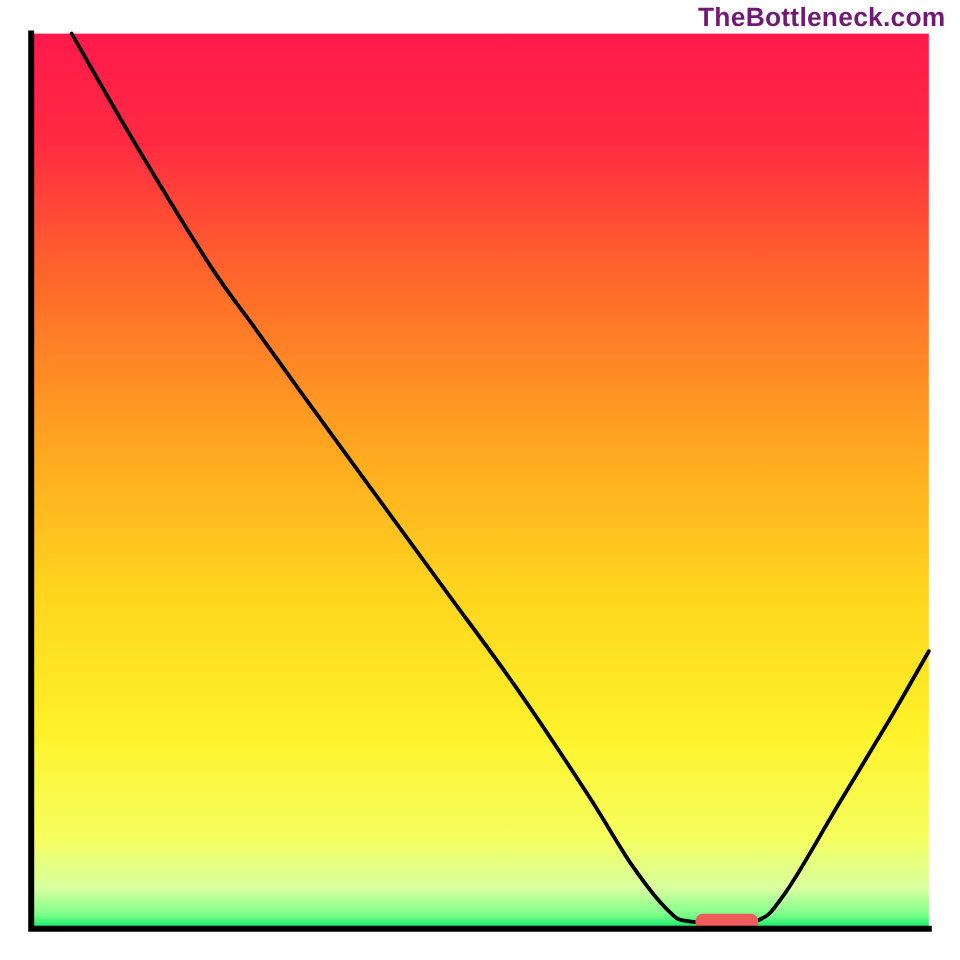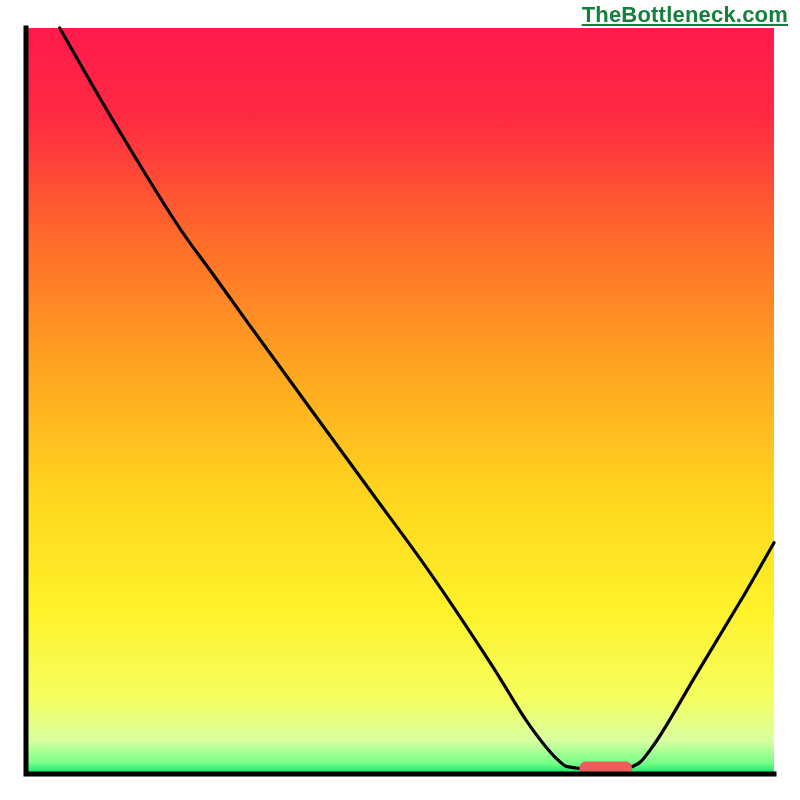--- a/index.html
+++ b/index.html
@@ -15,23 +15,22 @@
     position: relative;
     width: 800px;
     height: 800px;
   }
   .watermark {
     position: absolute;
     top: 2px;
     right: 12px;
     font-size: 22px;
     font-weight: 600;
-    color: #15803d;
+    color: #701a75;
     letter-spacing: 0.2px;
-    text-decoration: underline;
   }
   svg {
     display: block;
   }
 </style>
 </head>
 <body>
 
 <div class="stage">
   <div class="watermark">TheBottleneck.com</div>

